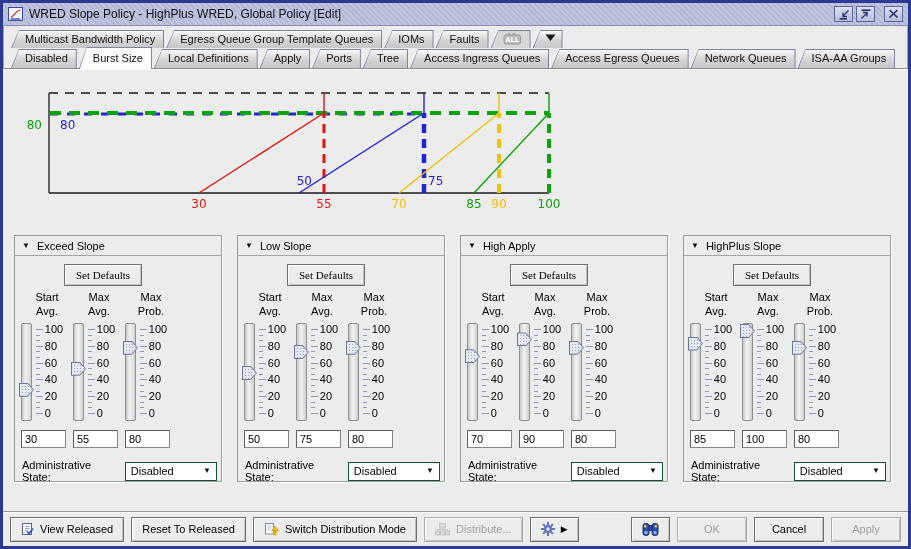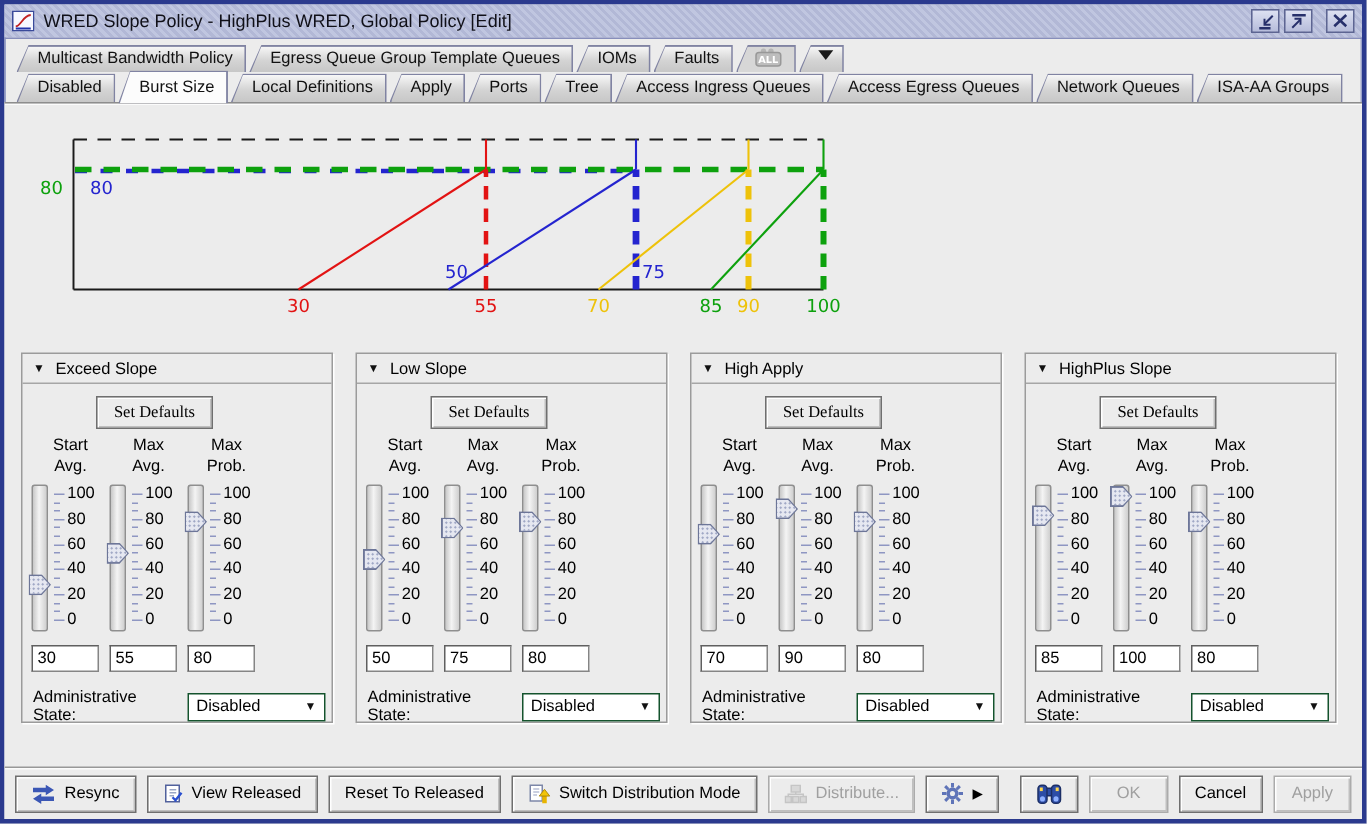--- a/index.html
+++ b/index.html
@@ -713,29 +713,20 @@
               <span class="caret">▼</span>
             </div>
           </div>
         </div>
       </div>
   </div>
 
   <div class="toolbar" id="toolbar">
       <button class="tbtn">
         <span class="iconspan">
-          <svg width="16" height="13">
-            <path fill="#3b57b5" d="M1 2.2h8.5V0.2L15 3.7 9.5 7.2v-2H1z"></path>
-            <path fill="#3b57b5" d="M15 8H6.5V6L1 9.5l5.5 3.5v-2H15z"></path>
-          </svg>
-        </span>
-        <span>Resync</span>
-      </button>
-      <button class="tbtn">
-        <span class="iconspan">
           <svg width="13" height="14">
             <rect x="1.5" y="1.5" width="9" height="11" fill="#fff" stroke="#51619c"></rect>
             <path d="M4 4.5h4.5M4 6.5h4.5M4 8.5h3" stroke="#9aa6c6" stroke-width="1"></path>
             <path d="M6 9.5l2 2 4-5" stroke="#2a4fd0" fill="none" stroke-width="1.6"></path>
           </svg>
         </span>
         <span>View Released</span>
       </button>
       <button class="tbtn">
         <span>Reset To Released</span>

